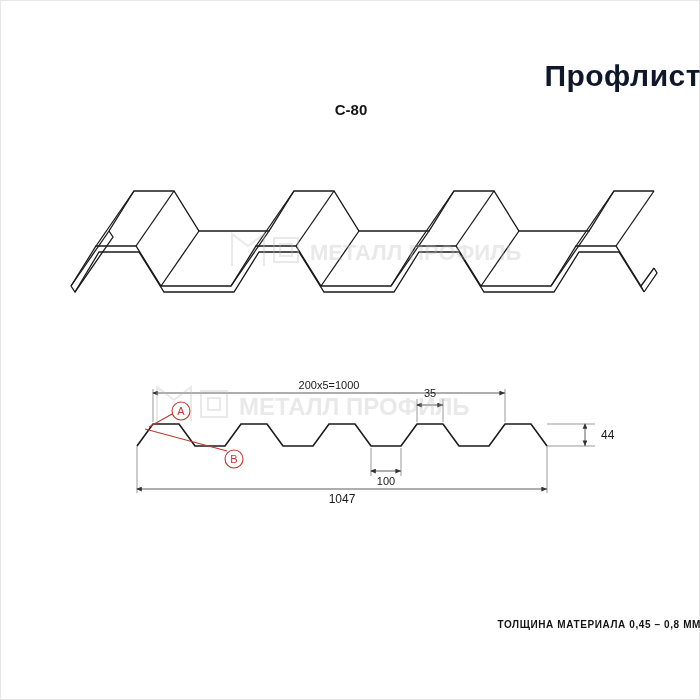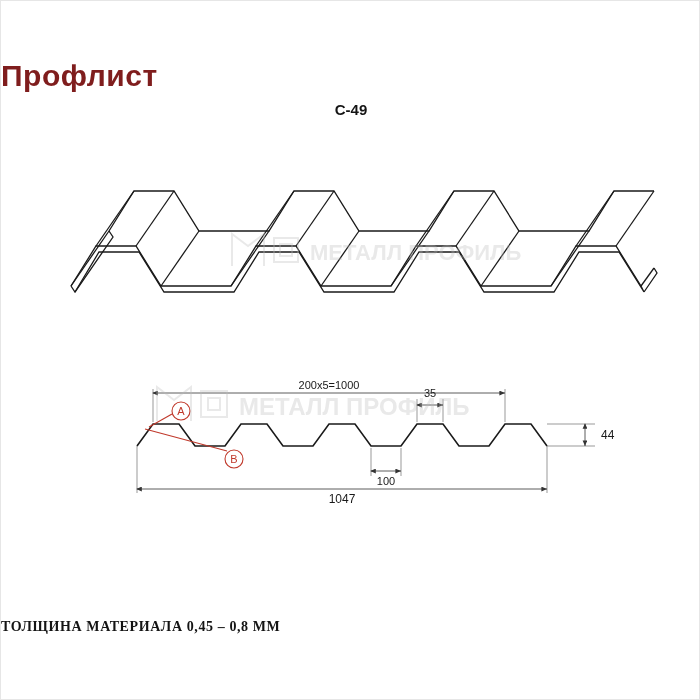--- a/index.html
+++ b/index.html
@@ -19,47 +19,46 @@
     width: 700px;
     height: 700px;
     box-sizing: border-box;
     border: 1px solid #e6e6e6;
   }
   .title {
     position: absolute;
     top: 58px;
     left: 0;
     width: 700px;
-    text-align: left;
+    text-align: right;
     font-size: 30px;
     font-weight: bold;
     letter-spacing: 0.5px;
-    color: #7f1d1d;
+    color: #0f172a;
   }
   .subtitle {
     position: absolute;
     top: 100px;
     left: 0;
     width: 700px;
     text-align: center;
     font-size: 15px;
     font-weight: bold;
     color: #141414;
   }
   .footer-note {
     position: absolute;
     top: 618px;
     left: 0;
     width: 700px;
-    text-align: left;
-    font-size: 14px;
+    text-align: right;
+    font-size: 10px;
     font-weight: bold;
     letter-spacing: 0.6px;
     color: #141414;
-    font-family: Liberation Serif, serif;
   }
   .iso-wrap {
     position: absolute;
     top: 150px;
     left: 40px;
     width: 620px;
     height: 180px;
   }
   .section-wrap {
     position: absolute;
@@ -91,21 +90,21 @@
     font-size: 11px;
     fill: #c0392b;
   }
 </style>
 </head>
 <body>
 
 <div class="page">
 
   <div class="title">Профлист</div>
-  <div class="subtitle">С-49</div>
+  <div class="subtitle">С-80</div>
 
   <div class="iso-wrap">
     <svg width="620" height="180" viewBox="0 0 620 180">
       <g fill="none" stroke="#1a1a1a" stroke-width="1.3" stroke-linejoin="miter">
 
         <path d="M30 135 L55 95 L95 95 L120 135 L190 135 L215 95 L255 95 L280 135 L350 135 L375 95 L415 95 L440 135 L510 135 L535 95 L575 95 L600 135"></path>
 
         <path d="M68 80 L93 40 L133 40 L158 80 L228 80 L253 40 L293 40 L318 80 L388 80 L413 40 L453 40 L478 80 L548 80 L573 40 L613 40"></path>
 
         <path d="M30 135 L68 80"></path>

